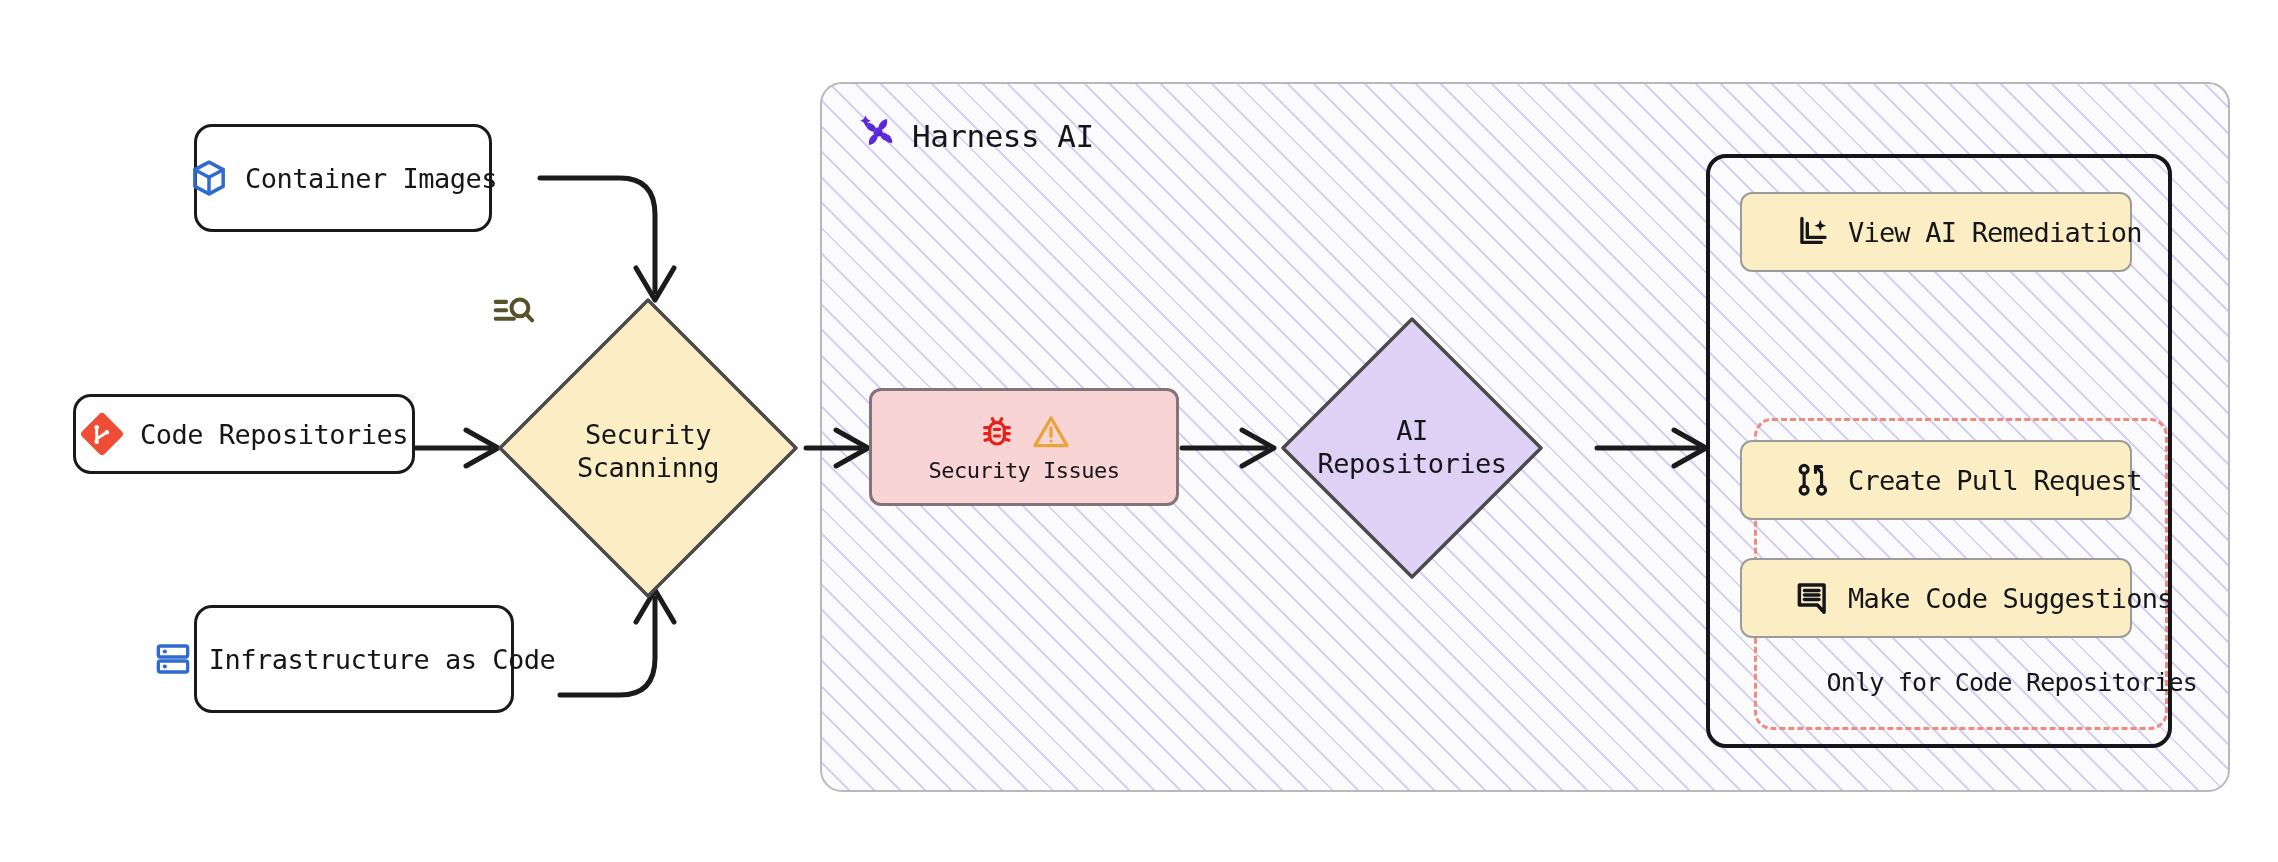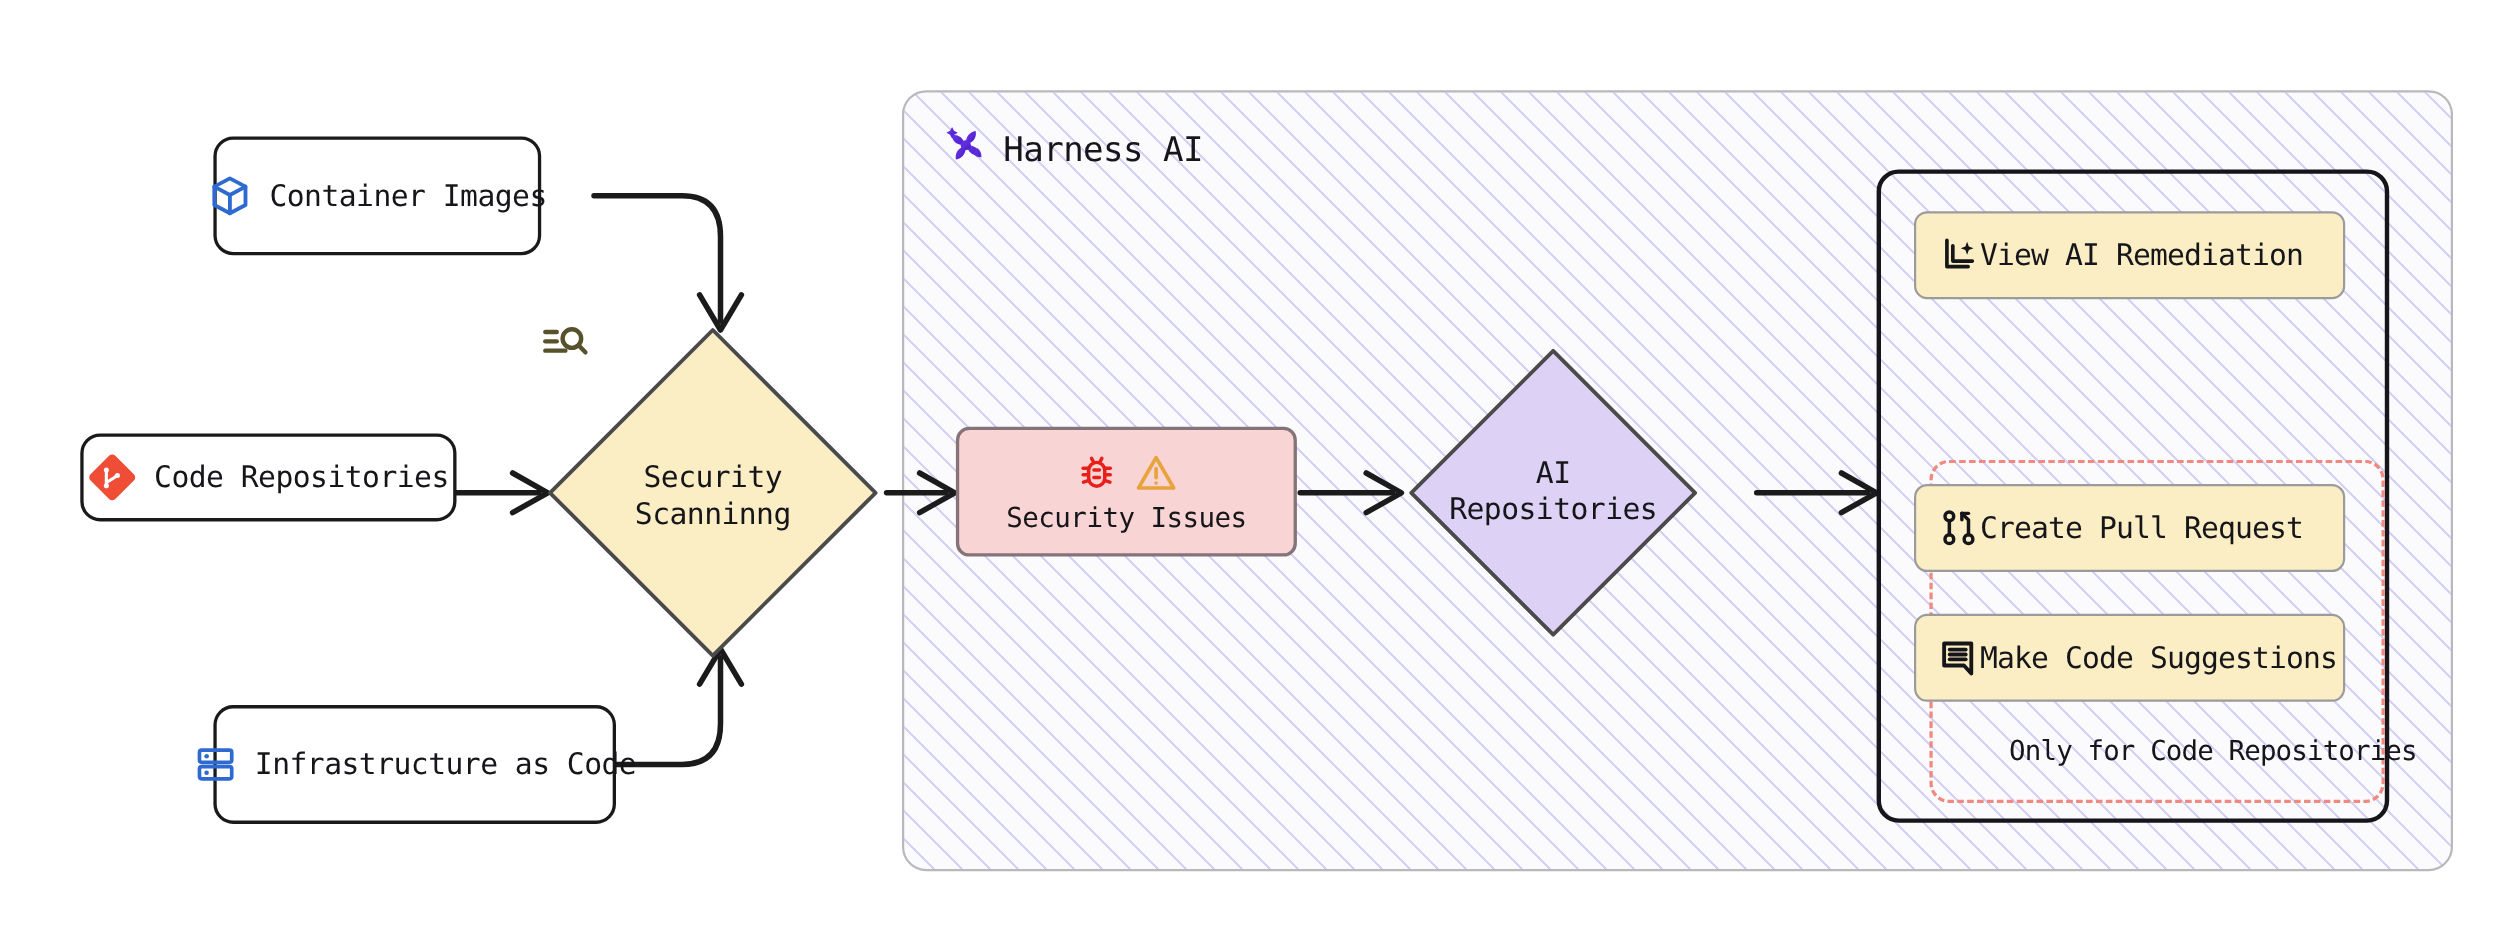--- a/index.html
+++ b/index.html
@@ -121,21 +121,21 @@
     background: #f8d4d4;
     display: flex;
     flex-direction: column;
     align-items: center;
     justify-content: center;
     gap: 2px;
     z-index: 10;
   }
   #security-issues .icons { display:flex; align-items:center; gap: 14px; }
   #security-issues .txt {
-    font-size: 25px; color:#16161a; letter-spacing:-0.5px; white-space:nowrap;
+    font-size: 22px; color:#16161a; letter-spacing:-0.5px; white-space:nowrap;
   }
 
   
   #actions-panel {
     position: absolute;
     left: 1706px;
     top: 154px;
     width: 466px;
     height: 594px;
     box-sizing: border-box;
@@ -158,22 +158,22 @@
     position: absolute;
     box-sizing: border-box;
     left: 1740px;
     width: 392px;
     height: 80px;
     border: 2px solid #9b9b9b;
     border-radius: 12px;
     background: #fbeec4;
     display: flex;
     align-items: center;
-    gap: 0;
-    padding-left: 20px;
+    gap: 16px;
+    padding-left: 52px;
     font-size: 27px;
     color: #16161a;
     letter-spacing: -0.8px;
     white-space: nowrap;
     z-index: 12;
   }
   .action-box .ic { flex:0 0 auto; display:flex; align-items:center; }
   #action-0 { top: 192px; }
   #action-1 { top: 308px; }
   #action-2 { top: 440px; }
@@ -265,21 +265,21 @@
           <circle cx="9.1" cy="16.2" r="1.25" fill="#ffffff" stroke="none"></circle>
           <circle cx="14.6" cy="11.1" r="1.25" fill="#ffffff" stroke="none"></circle>
           <path d="M9.1 9.6 L9.1 14.9"></path>
           <path d="M13.4 11.8 C11.6 13.4 9.9 13.5 9.2 14.8"></path>
         </g>
       </svg>
     </span>
     <span>Code Repositories</span>
   </div>
 
-  <div class="node src-node" id="node-infrastructure-as-code" style="left:194px; top:641px; width:366px; height:108px;">
+  <div class="node src-node" id="node-infrastructure-as-code" style="left:194px; top:605px; width:320px; height:108px;">
     <span class="ic">
       <svg width="40" height="40" viewBox="0 0 24 24" fill="none" stroke="#2f6ad0" stroke-width="2" stroke-linejoin="round">
         <rect x="3.2" y="4.2" width="17.6" height="6.6" rx="1.2"></rect>
         <rect x="3.2" y="13.2" width="17.6" height="6.6" rx="1.2"></rect>
         <circle cx="7.1" cy="7.5" r="1.25" fill="#2f6ad0" stroke="none"></circle>
         <circle cx="7.1" cy="16.5" r="1.25" fill="#2f6ad0" stroke="none"></circle>
       </svg>
     </span>
     <span>Infrastructure as Code</span>
   </div>

